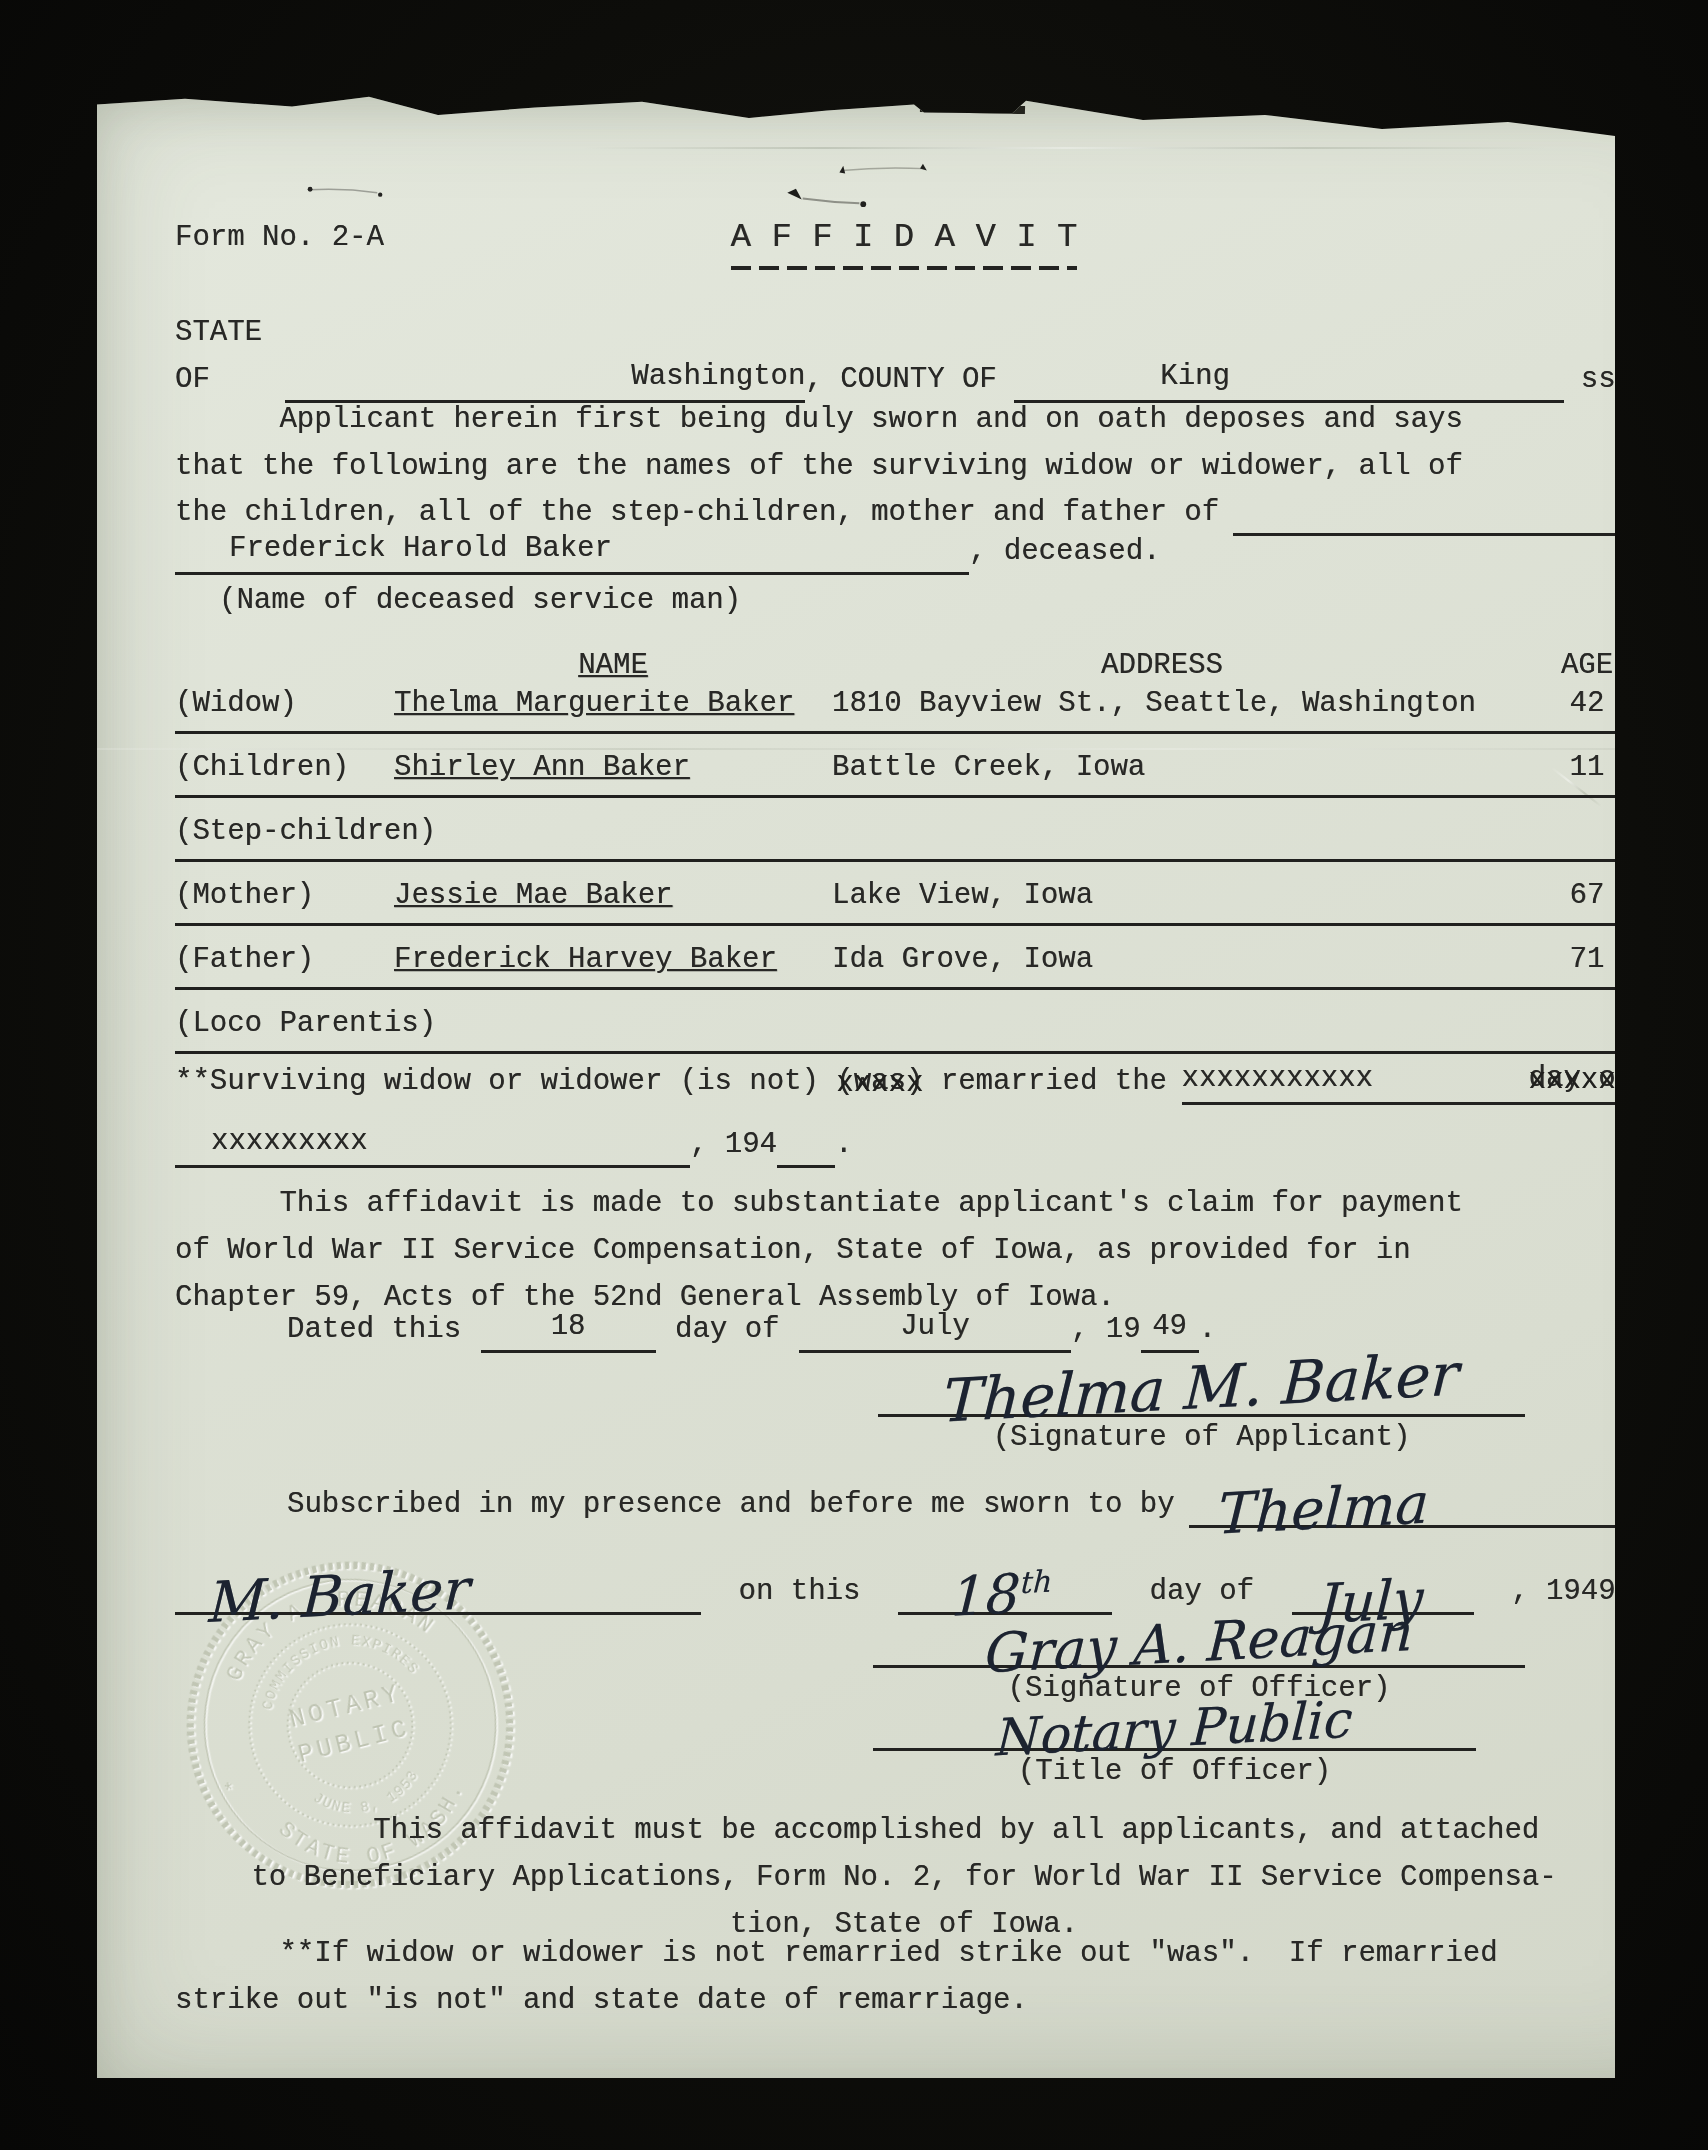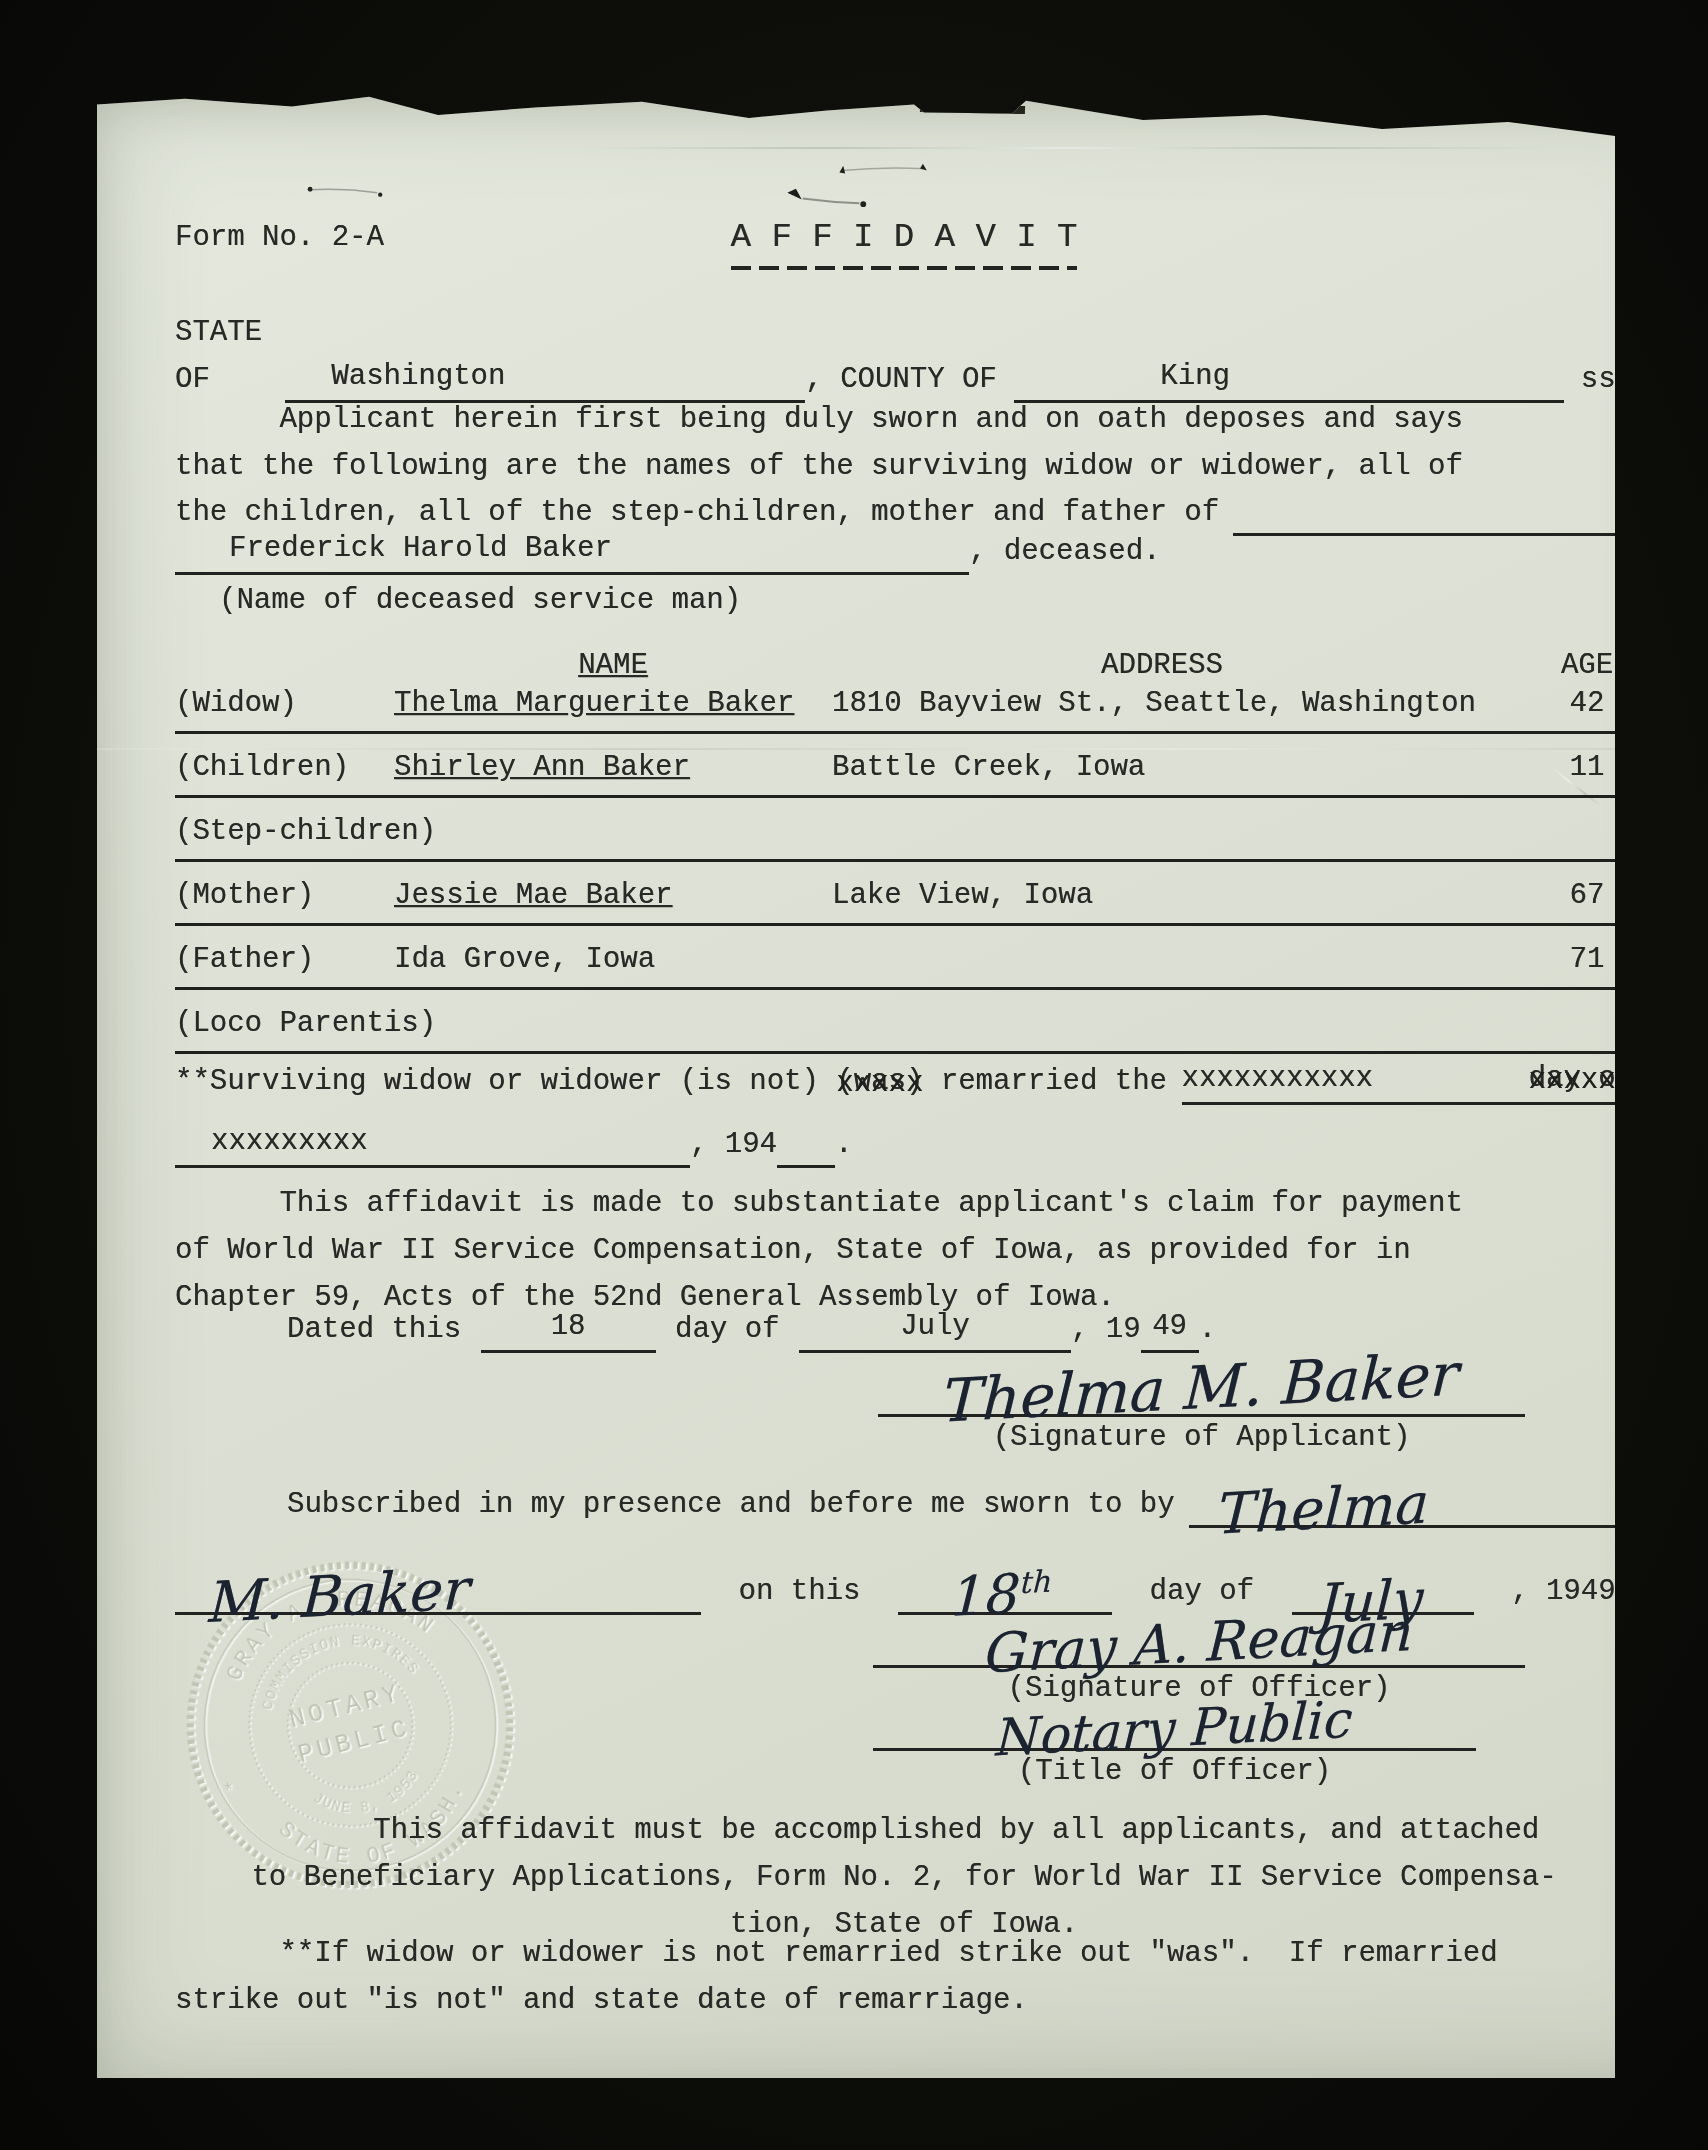--- a/index.html
+++ b/index.html
@@ -101,21 +101,21 @@
       <div class="tw" style="flex:1;">Form No. 2-A</div>
       <div style="text-align:center;">
         <div class="tw" style="font-size:34px;">A F F I D A V I T</div>
         <div class="dashes"></div>
       </div>
       <div style="flex:1;"></div>
     </div>
 
     <div class="sec tw flexline" style="top:219px;">
       <span>STATE OF</span>
-      <span class="ul" style="flex:0 0 474px;padding-left:46px;white-space:nowrap;">Washington</span>
+      <span class="ul" style="flex:0 0 474px;padding-left:46px;white-space:nowrap;text-align:right;">Washington</span>
       <span style="white-space:pre;">, COUNTY OF</span>
       <span class="ul" style="flex:0 0 404px;margin-left:17.5px;padding-left:146px;white-space:nowrap;">King</span>
       <span style="margin-left:16.5px;">ss:</span>
     </div>
 
     <div class="sec tw flexline" style="top:399px;">
       <span>the children, all of the step-children, mother and father of</span>
       <span class="ul" style="flex:1;margin-left:13.6px;"></span>
     </div>
     <div class="sec tw pre" style="top:306px;">      Applicant herein first being duly sworn and on oath deposes and says
@@ -156,20 +156,21 @@
         <span class="c-age"></span>
       </div>
       <div class="t-row">
         <span class="c-label">(Mother)</span>
         <span class="c-name">Jessie Mae Baker</span>
         <span class="c-addr">Lake View, Iowa</span>
         <span class="c-age">67</span>
       </div>
       <div class="t-row">
         <span class="c-label">(Father)</span>
+        <span class="c-name">Frederick Harvey Baker</span>
         <span class="c-addr">Ida Grove, Iowa</span>
         <span class="c-age">71</span>
       </div>
       <div class="t-row">
         <span class="c-label">(Loco Parentis)</span>
         <span class="c-name"></span>
         <span class="c-addr"></span>
         <span class="c-age"></span>
       </div>
     </div>

